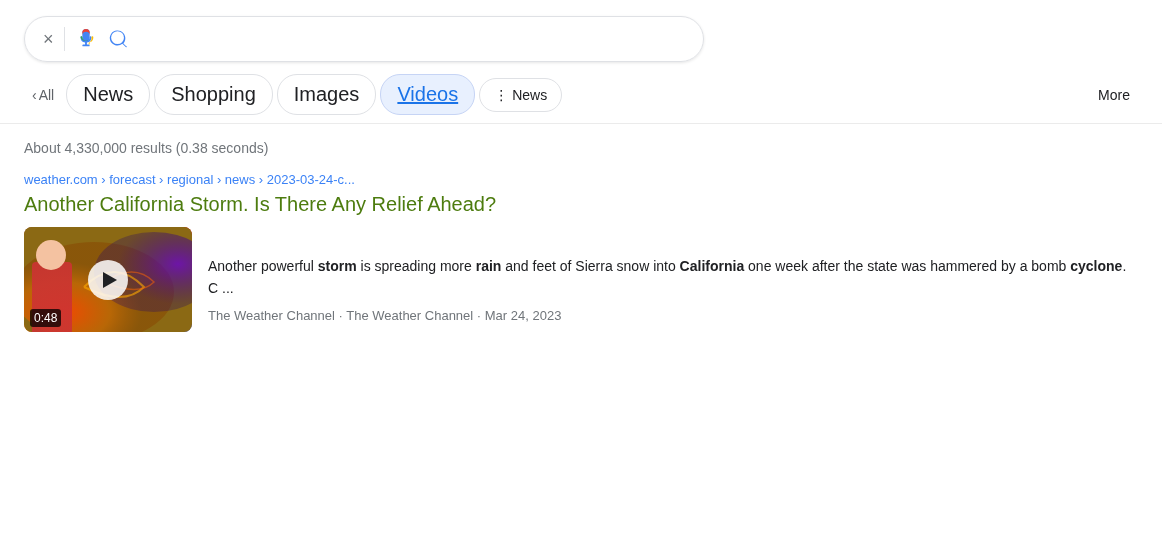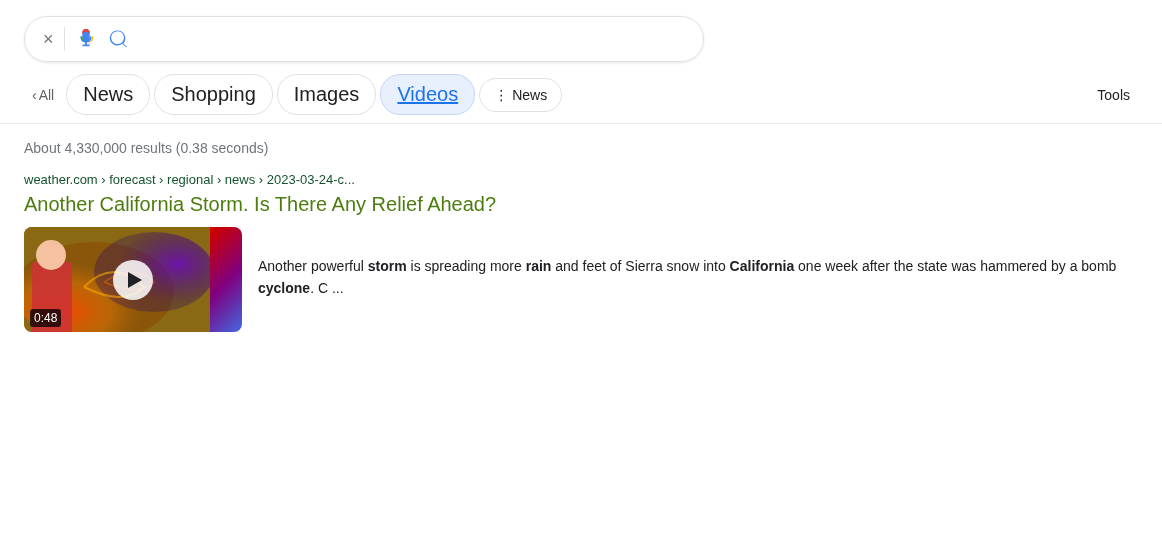--- a/index.html
+++ b/index.html
@@ -121,37 +121,37 @@
       color: #70757a;
       font-size: 14px;
     }
 
     
     .result-area {
       padding: 8px 24px 16px 24px;
     }
     .result-url {
       font-size: 13px;
-      color: #14532d;
+      color: #3b82f6;
       margin-bottom: 4px;
     }
     .result-title {
       font-size: 20px;
       color: #4d7c0f;
       cursor: pointer;
       margin-bottom: 10px;
       line-height: 1.3;
     }
     .result-body {
       display: flex;
       gap: 16px;
       align-items: flex-start;
     }
     .video-thumbnail {
-      width: 218px;
+      width: 168px;
       height: 105px;
       background: linear-gradient(135deg, #8b4513 0%, #d2691e 20%, #ff6600 40%, #cc0000 60%, #800080 80%, #4169e1 100%);
       border-radius: 8px;
       flex-shrink: 0;
       position: relative;
       overflow: hidden;
     }
     .video-play-btn {
       position: absolute;
       top: 50%;
@@ -247,21 +247,21 @@
   <div class="tab-item">
     <span>Images</span>
   </div>
   <div class="tab-item active">
     <span>Videos</span>
   </div>
   <div class="tab-more">
     <span>⋮</span>
     <span>News</span>
   </div>
-  <div class="tools-btn">Tools</div>
+  <div class="tools-btn">More</div>
 </div>
 
 <div class="results-info">About 4,330,000 results (0.38 seconds)</div>
 
 <div class="result-area">
   <div class="result-url">weather.com › forecast › regional › news › 2023-03-24-c...</div>
   <div class="result-title">Another California Storm. Is There Any Relief Ahead?</div>
   <div class="result-body">
 
     <div class="video-thumbnail">
@@ -292,15 +292,16 @@
         <div class="video-play-triangle"></div>
       </div>
       <div class="video-duration">0:48</div>
     </div>
 
     <div class="result-snippet">
       <div class="snippet-text">
         Another powerful <strong>storm</strong> is spreading more <strong>rain</strong> and feet of Sierra snow into
         <strong>California</strong> one week after the state was hammered by a bomb <strong>cyclone</strong>. C ...
       </div>
+      <div class="result-meta">The Weather Channel · The Weather Channel · Mar 24, 2023</div>
     </div>
   </div>
 </div>
 
 </body></html>

